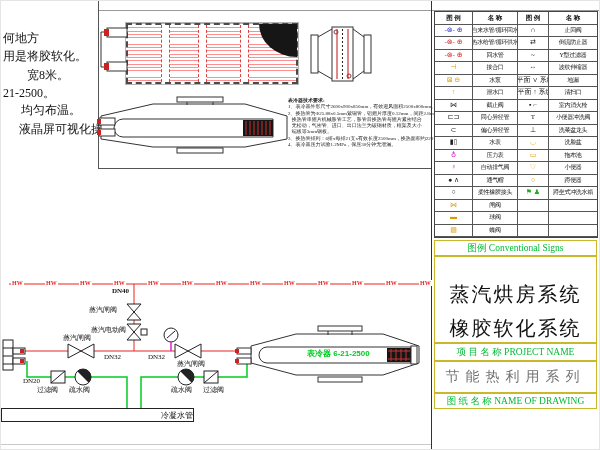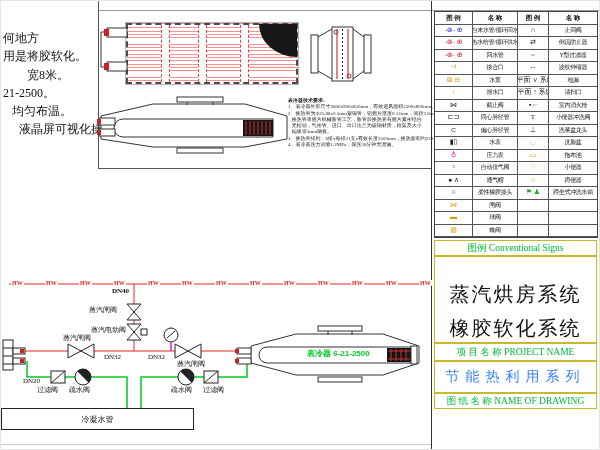--- a/index.html
+++ b/index.html
@@ -28,39 +28,39 @@
      justify-content:center;overflow:hidden;box-sizing:border-box;}
   #legend>div:nth-child(4n){border-right:none;}
   .lg-h{font-size:6.5px;font-weight:bold;color:#111;height:13px;}
   .lg-sym{font-size:7px;line-height:1;white-space:nowrap;}
   .lg-name{font-size:6px;color:#111;white-space:nowrap;letter-spacing:-0.3px;}
   
   .tb-box{position:absolute;left:433px;width:163px;border:1px solid #c8b82a;box-sizing:border-box;
      display:flex;align-items:center;justify-content:center;background:#fff;}
   .tb-green{color:#00bb33;font-family:"Liberation Serif",serif;}
   
-  #cond-header{position:absolute;left:0;top:407px;width:193px;height:22px;border:1px solid #222;
-     background:#fff;display:flex;align-items:center;justify-content:center;box-sizing:border-box;}
+  #cond-header{position:absolute;left:0;top:407px;width:193px;height:14px;border:1px solid #222;
+     background:#fff;display:flex;align-items:center;justify-content:flex-end;box-sizing:border-box;}
 </style>
 </head>
 <body>
 
 <div id="canvas">
 
   <div class="hline" style="left:97px;top:9px;width:501px;background:#999;"></div>
   <div class="vline" style="left:97px;top:0;height:167px;"></div>
   <div class="hline" style="left:97px;top:167px;width:333px;"></div>
   <div class="vline" style="left:430px;top:0;height:450px;background:#333;"></div>
   <div class="hline" style="left:0;top:443px;width:430px;background:#c9c9c9;"></div>
 
   <div class="lbl" style="left:2px;top:31px;font-size:12px;">何地方</div>
   <div class="lbl" style="left:2px;top:49px;font-size:12px;">用是将胶软化。</div>
   <div class="lbl" style="left:26px;top:68px;font-size:12px;">宽8米。</div>
   <div class="lbl" style="left:2px;top:86px;font-size:12px;">21-2500。</div>
-  <div class="lbl" style="left:11px;top:104px;font-size:12px;">均匀布温。</div>
+  <div class="lbl" style="left:20px;top:104px;font-size:12px;font-family:Liberation Mono, monospace;">均匀布温。</div>
   <div class="lbl" style="left:2px;top:122px;font-size:12px;margin-left:16px;">液晶屏可视化操</div>
 
   <div id="hx-plan">
     <div class="hx-gap" style="left:33px;"></div>
     <div class="hx-gap" style="left:70px;"></div>
     <div class="hx-gap" style="left:112px;"></div>
     <div id="hx-corner"></div>
   </div>
 
   <div class="abs" style="left:287px;top:97px;width:142px;">
@@ -306,19 +306,19 @@
   </div>
 
   <div class="tb-box" style="top:255px;height:87px;flex-direction:column;gap:7px;">
     <span style="font-size:20px;letter-spacing:2px;color:#111;margin-top:24px;">蒸汽烘房系统</span>
     <span style="font-size:20px;letter-spacing:2px;color:#111;">橡胶软化系统</span>
   </div>
   <div class="tb-box" style="top:342px;height:18px;">
     <span class="tb-green" style="font-size:9.5px;">项 目 名 称 PROJECT  NAME</span>
   </div>
   <div class="tb-box" style="top:360px;height:32px;">
-    <span style="font-size:14px;letter-spacing:6px;color:#3b82f6;">节能热利用系列</span>
+    <span style="font-size:14px;letter-spacing:6px;color:#737373;">节能热利用系列</span>
   </div>
   <div class="tb-box" style="top:392px;height:16px;">
     <span class="tb-green" style="font-size:9.5px;">图 纸 名 称 NAME OF DRAWING</span>
   </div>
 
 </div>
 
 </body></html>

